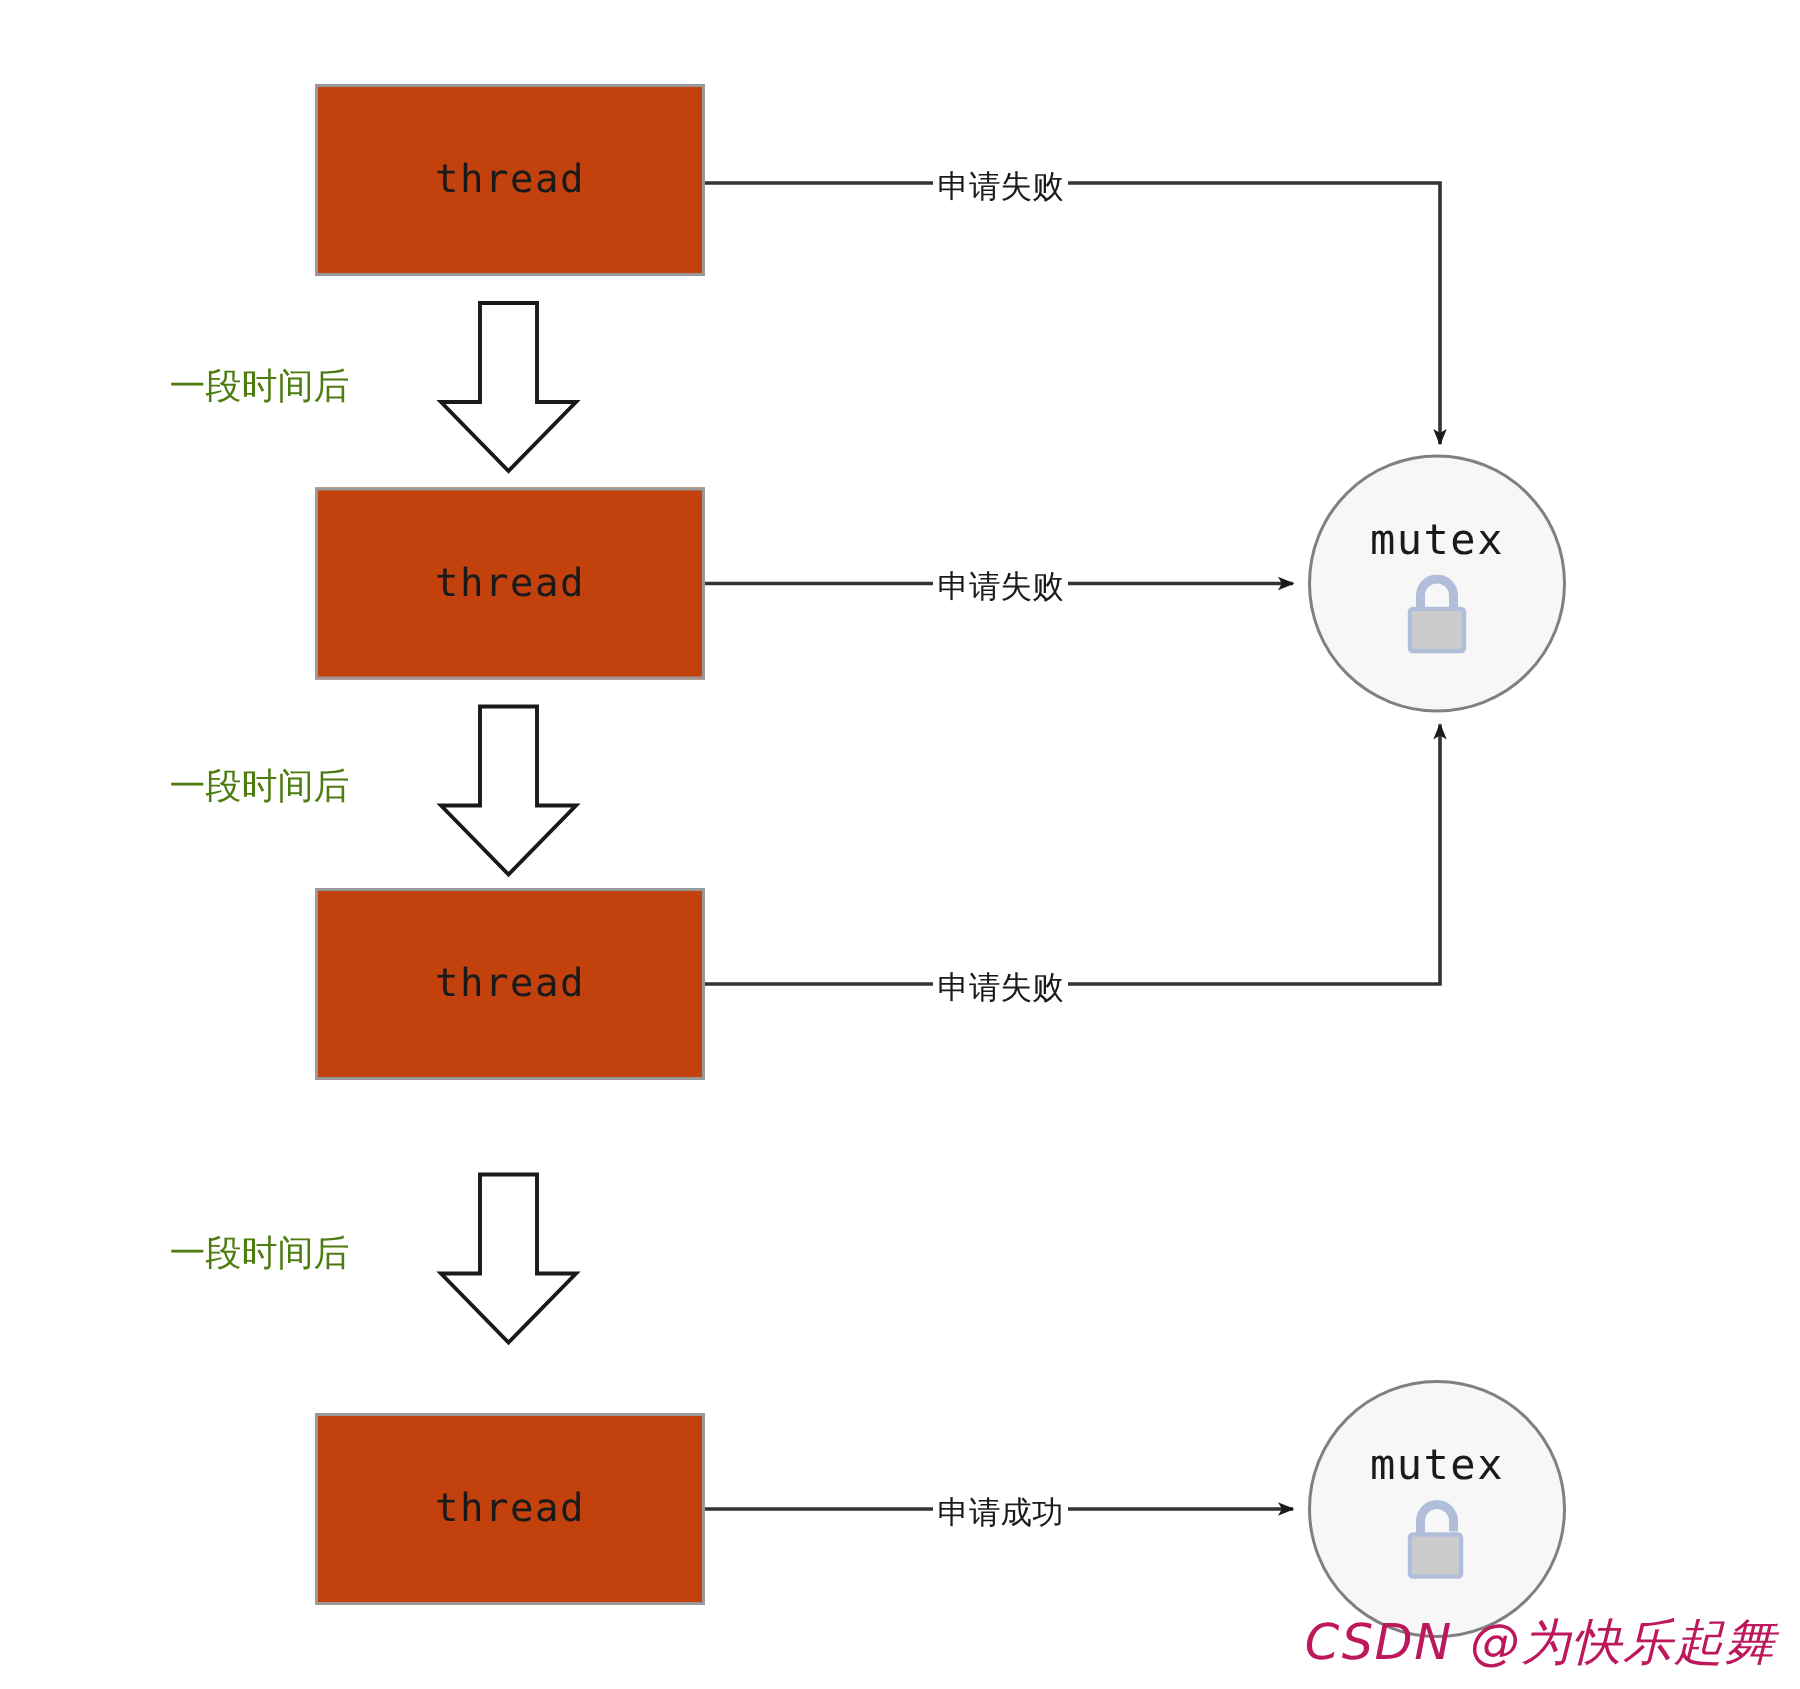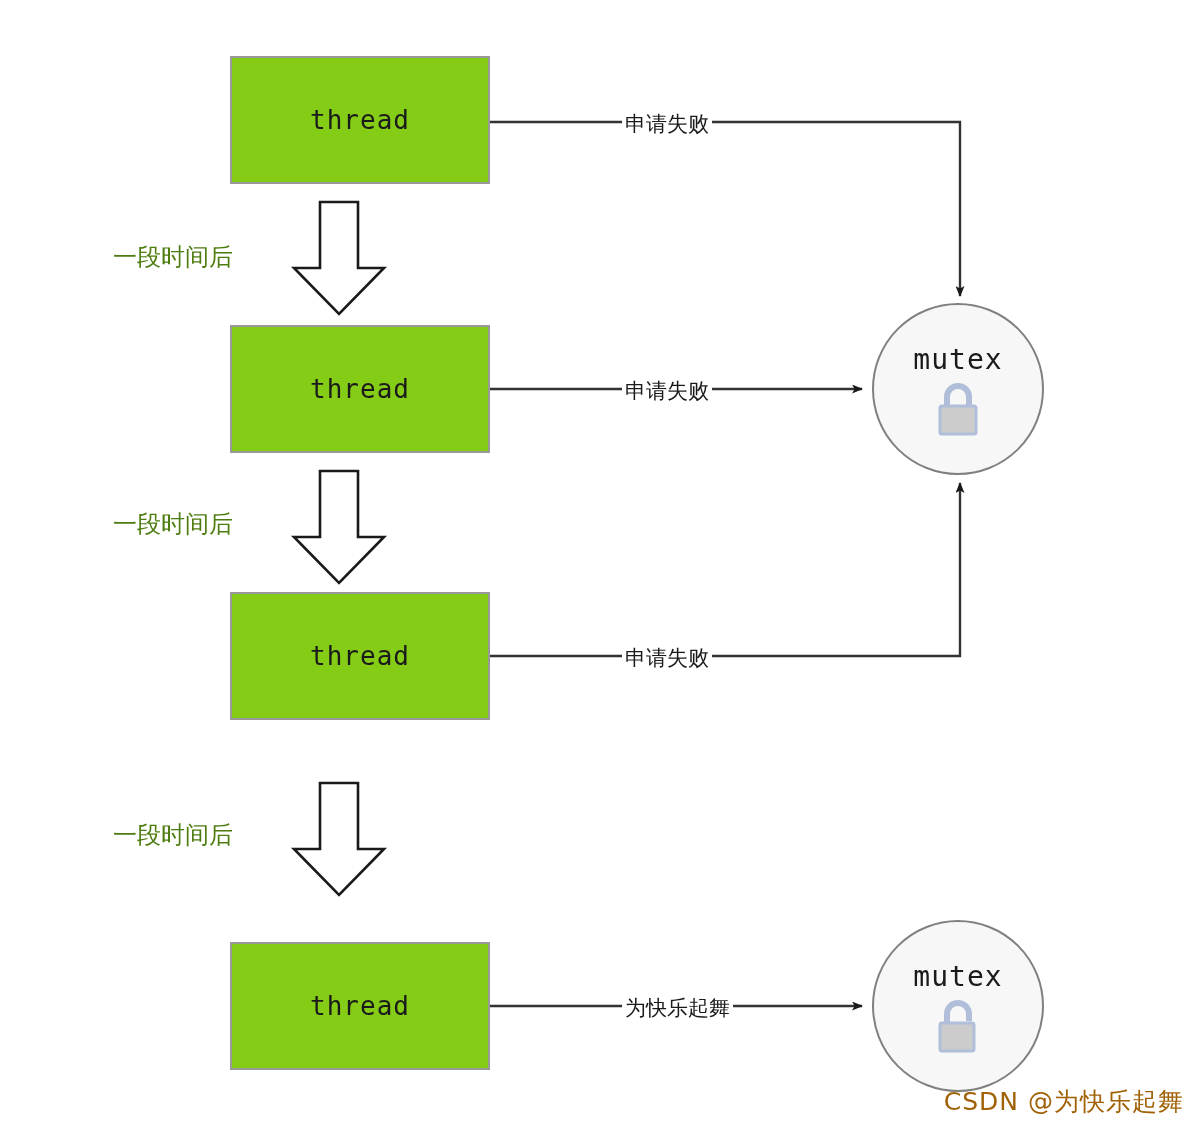--- a/index.html
+++ b/index.html
@@ -19,27 +19,26 @@
   }
   #diagram-svg {
     position: absolute;
     left: 0;
     top: 0;
     width: 1200px;
     height: 1126px;
   }
   .node-box {
     position: absolute;
-    background: #84cc16;
+    background: #c2410c;
     border: 2px solid #999999;
     box-sizing: border-box;
     display: flex;
     align-items: center;
     justify-content: center;
-    margin-left: 20px;
   }
   .node-box-label {
     font-family: "DejaVu Sans Mono", "Liberation Mono", monospace;
     font-size: 26px;
     color: #1a1a1a;
     letter-spacing: 1px;
   }
   .node-circle {
     position: absolute;
     background: #f7f7f7;
@@ -80,24 +79,25 @@
     color: #1a1a1a;
     background: #ffffff;
     padding: 0 3px;
     white-space: nowrap;
   }
   .watermark {
     position: absolute;
     right: 16px;
     bottom: 8px;
     font-family: "DejaVu Sans", "Liberation Sans", sans-serif;
-    font-size: 25px;
-    color: #a16207;
+    font-size: 33px;
+    color: #be185d;
     white-space: nowrap;
     letter-spacing: 1px;
+    font-style: italic;
   }
 </style>
 </head>
 <body>
 
 <div id="canvas">
 
   <svg id="diagram-svg" viewBox="0 0 1200 1126" xmlns="http://www.w3.org/2000/svg">
     <defs>
       <marker id="arrowhead" markerWidth="11" markerHeight="9" refX="10" refY="4.5" orient="auto" markerUnits="userSpaceOnUse">
@@ -132,21 +132,21 @@
   <div class="side-label" style="left:113px; top:508px;">一段时间后</div>
   <div class="node-box" style="left:210px; top:592px; width:260px; height:128px;">
     <span class="node-box-label">thread</span>
   </div>
   <div class="edge-label" style="left:622px; top:644px;">申请失败</div>
 
   <div class="side-label" style="left:113px; top:819px;">一段时间后</div>
   <div class="node-box" style="left:210px; top:942px; width:260px; height:128px;">
     <span class="node-box-label">thread</span>
   </div>
-  <div class="edge-label" style="left:622px; top:994px;">为快乐起舞</div>
+  <div class="edge-label" style="left:622px; top:994px;">申请成功</div>
 
   <div class="node-circle" style="left:872px; top:303px; width:172px; height:172px;">
     <div class="circle-label">mutex</div>
     <div class="lock-holder">
       <svg width="48" height="54" viewBox="0 0 48 54" xmlns="http://www.w3.org/2000/svg">
         <path d="M13 24 L13 14 A11 11 0 0 1 35 14 L35 24" fill="none" stroke="#b0bed9" stroke-width="6"></path>
         <rect x="6" y="23" width="36" height="28" rx="2" fill="#cccccc" stroke="#b0bed9" stroke-width="3"></rect>
       </svg>
     </div>
   </div>

